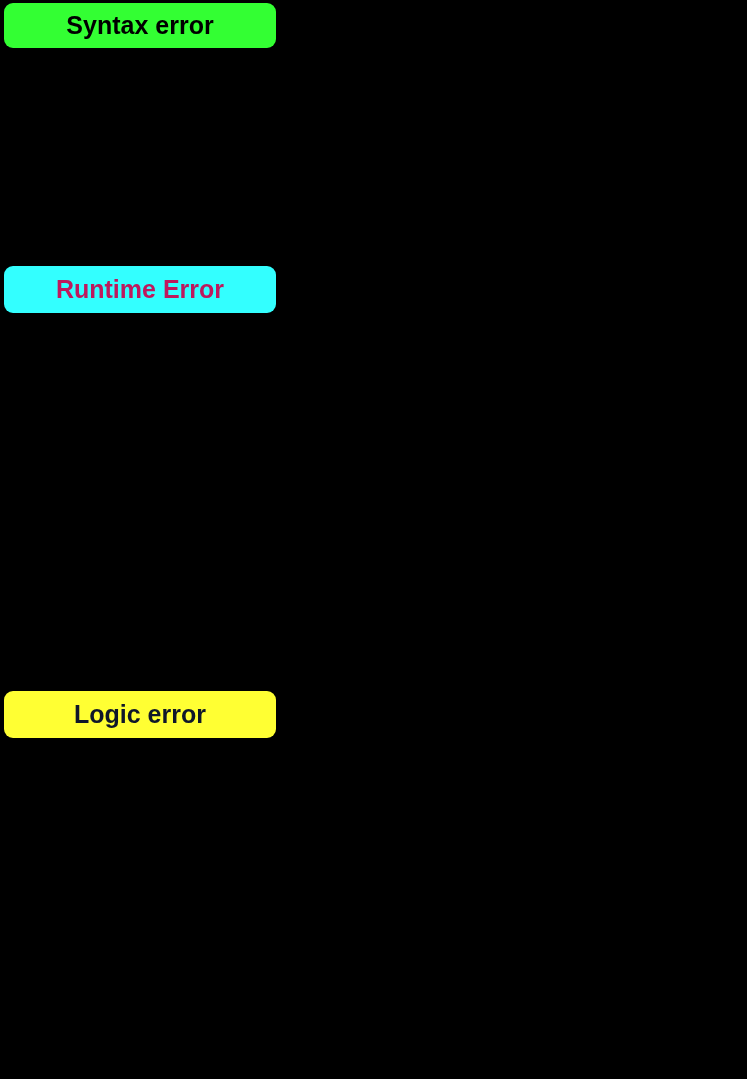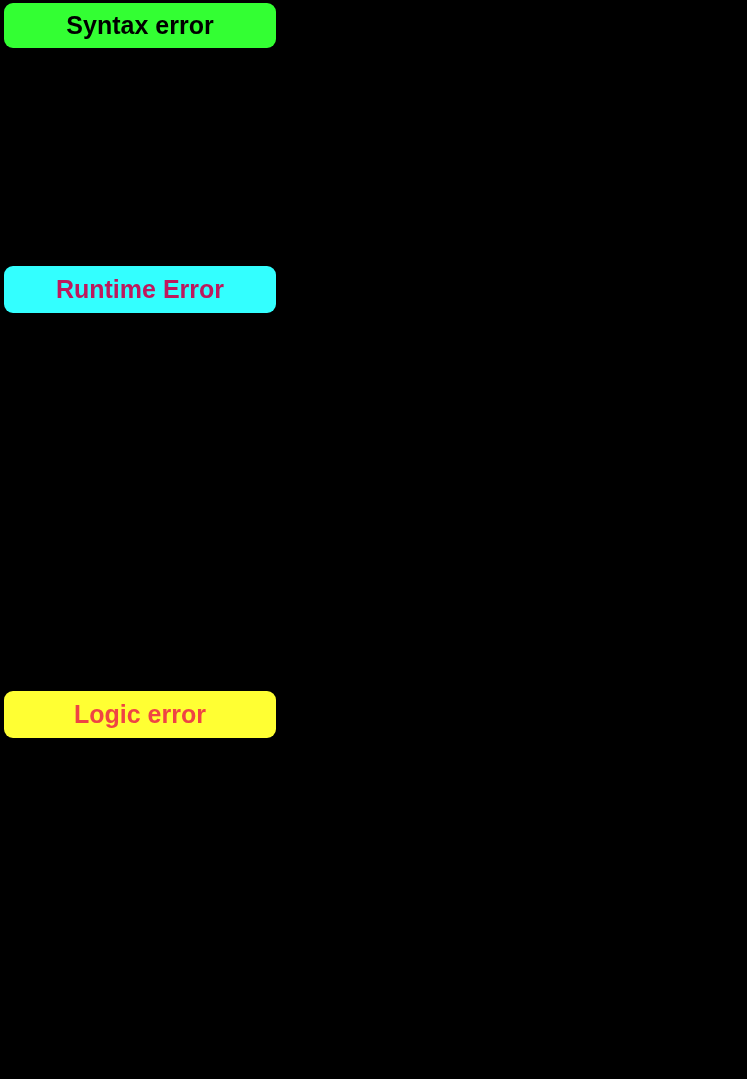--- a/index.html
+++ b/index.html
@@ -48,16 +48,16 @@
 
   <div id="box-syntax" class="label-box" style="background-color: rgb(51, 255, 51);">
     <span style="color: rgb(0, 0, 0);">Syntax error</span>
   </div>
 
   <div id="box-runtime" class="label-box" style="background-color: rgb(51, 255, 255);">
     <span style="color: #be185d;">Runtime Error</span>
   </div>
 
   <div id="box-logic" class="label-box" style="background-color: rgb(255, 255, 51);">
-    <span style="color: #ef4444;">Logic error</span>
+    <span style="color: #0f172a;">Logic error</span>
   </div>
 
 </div>
 
 </body></html>

